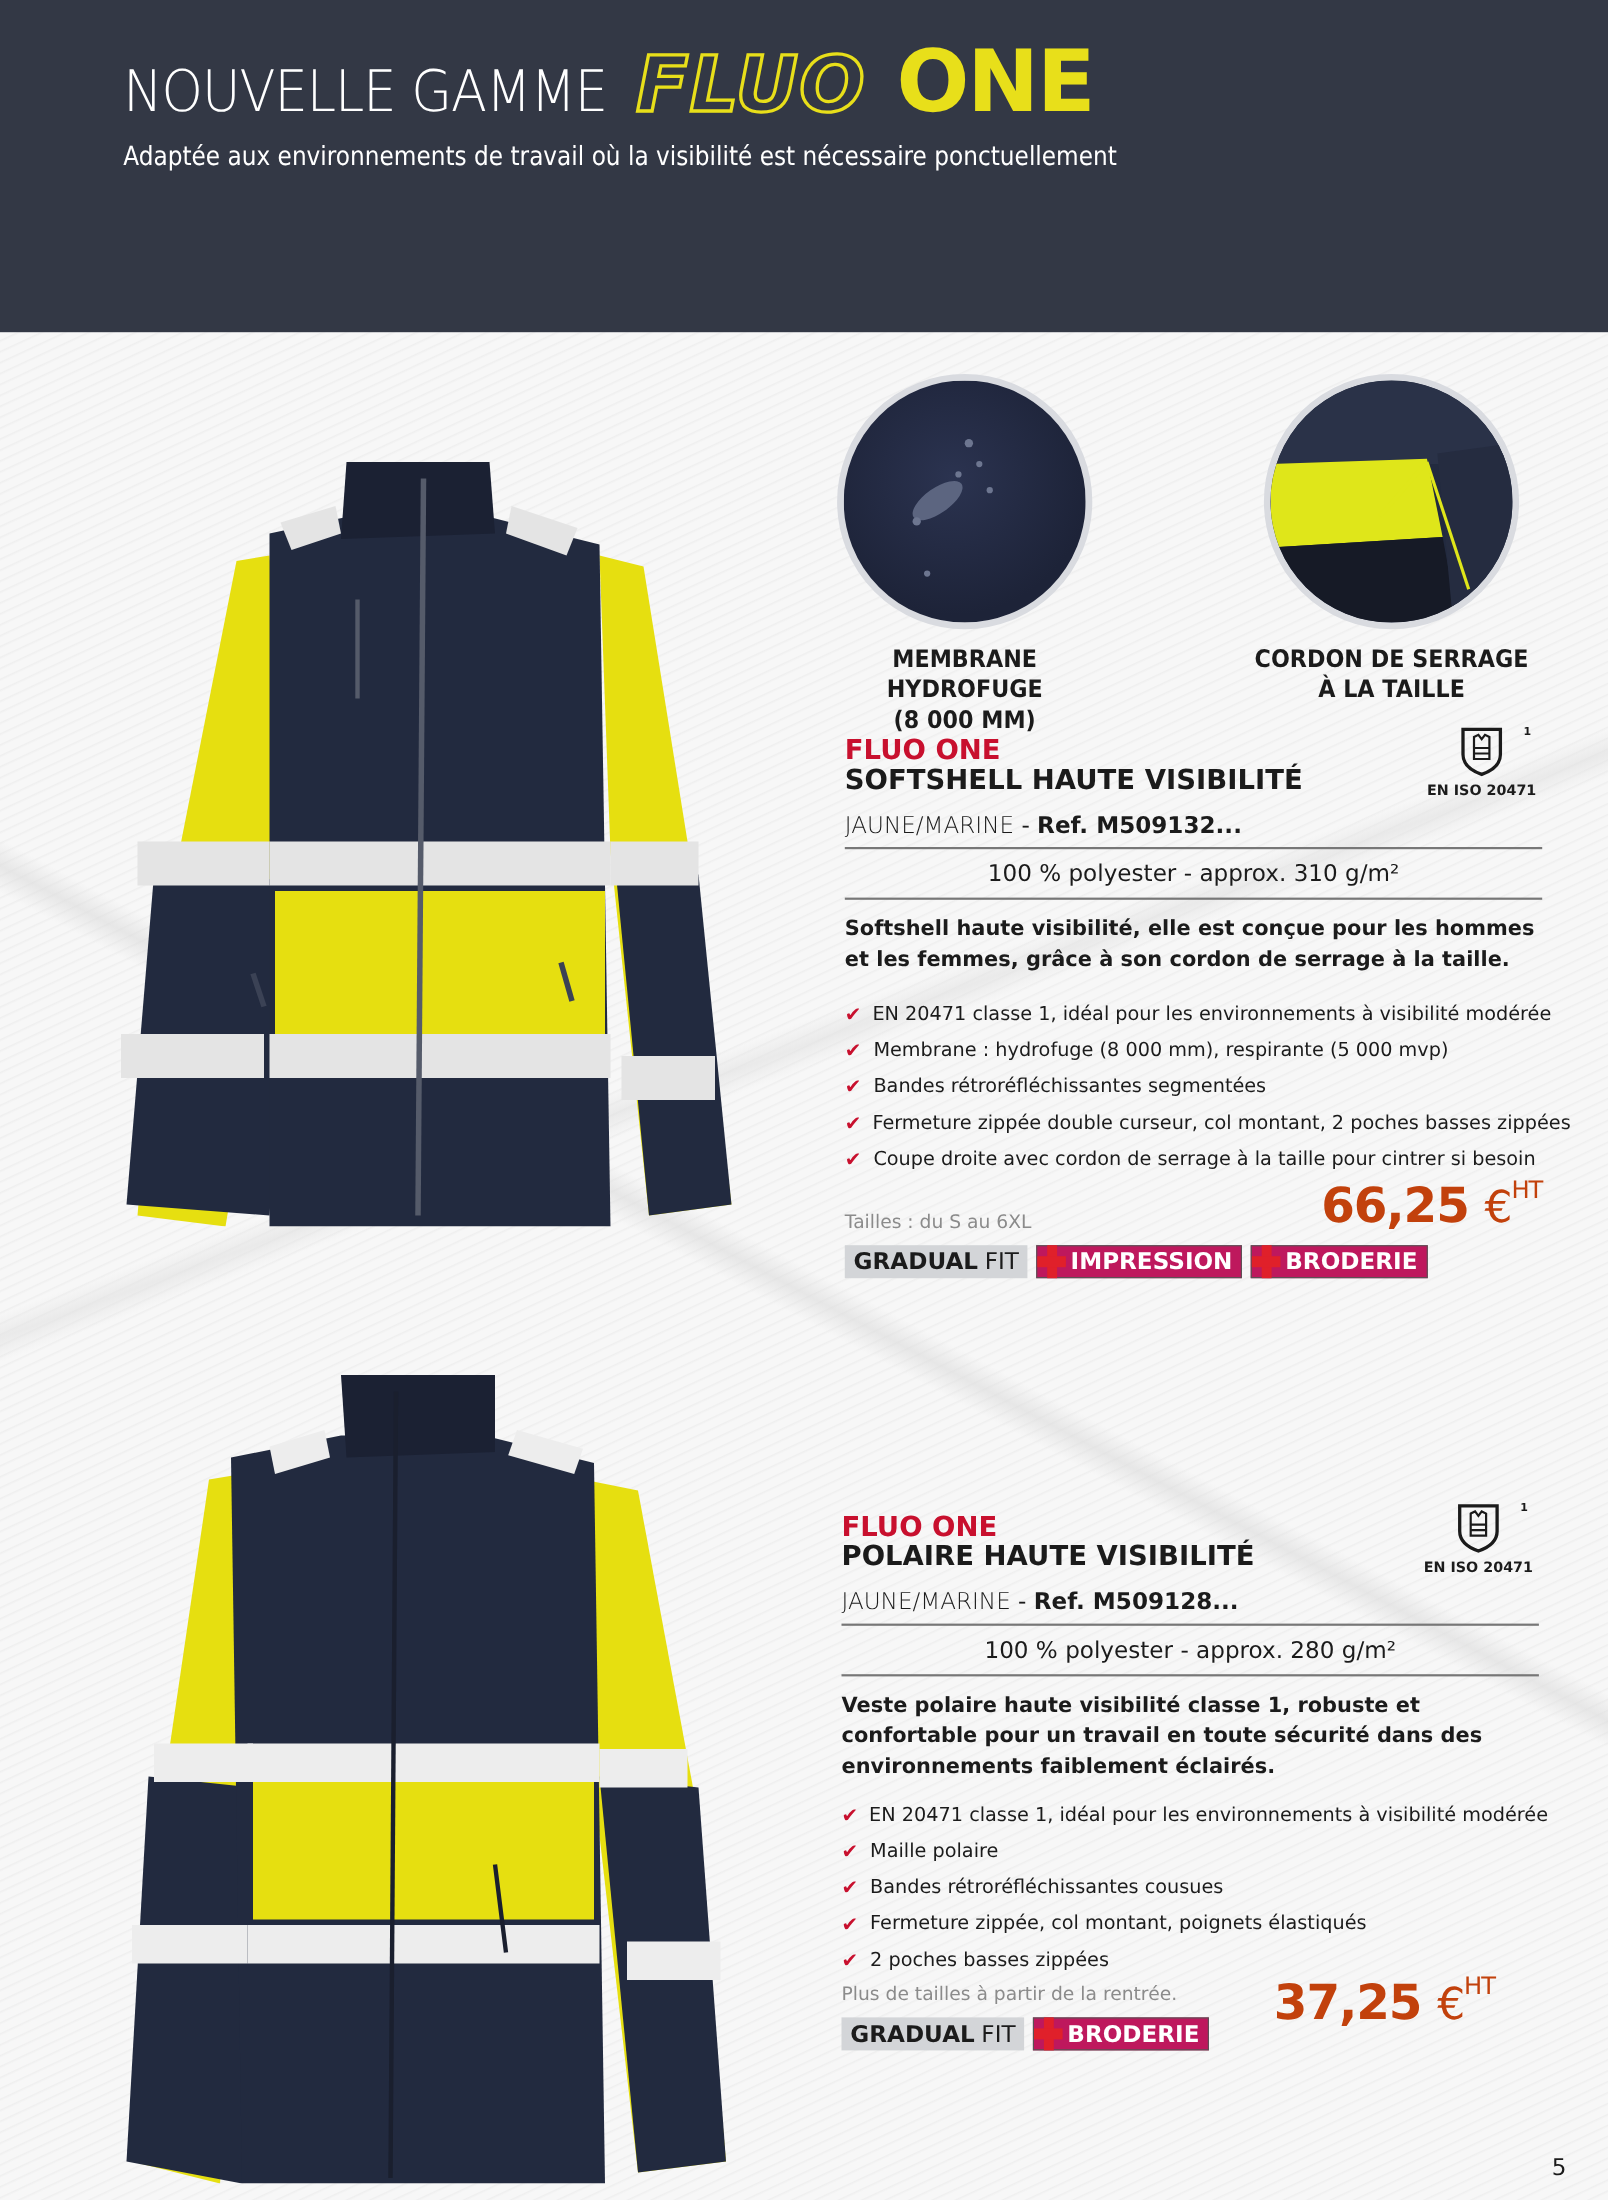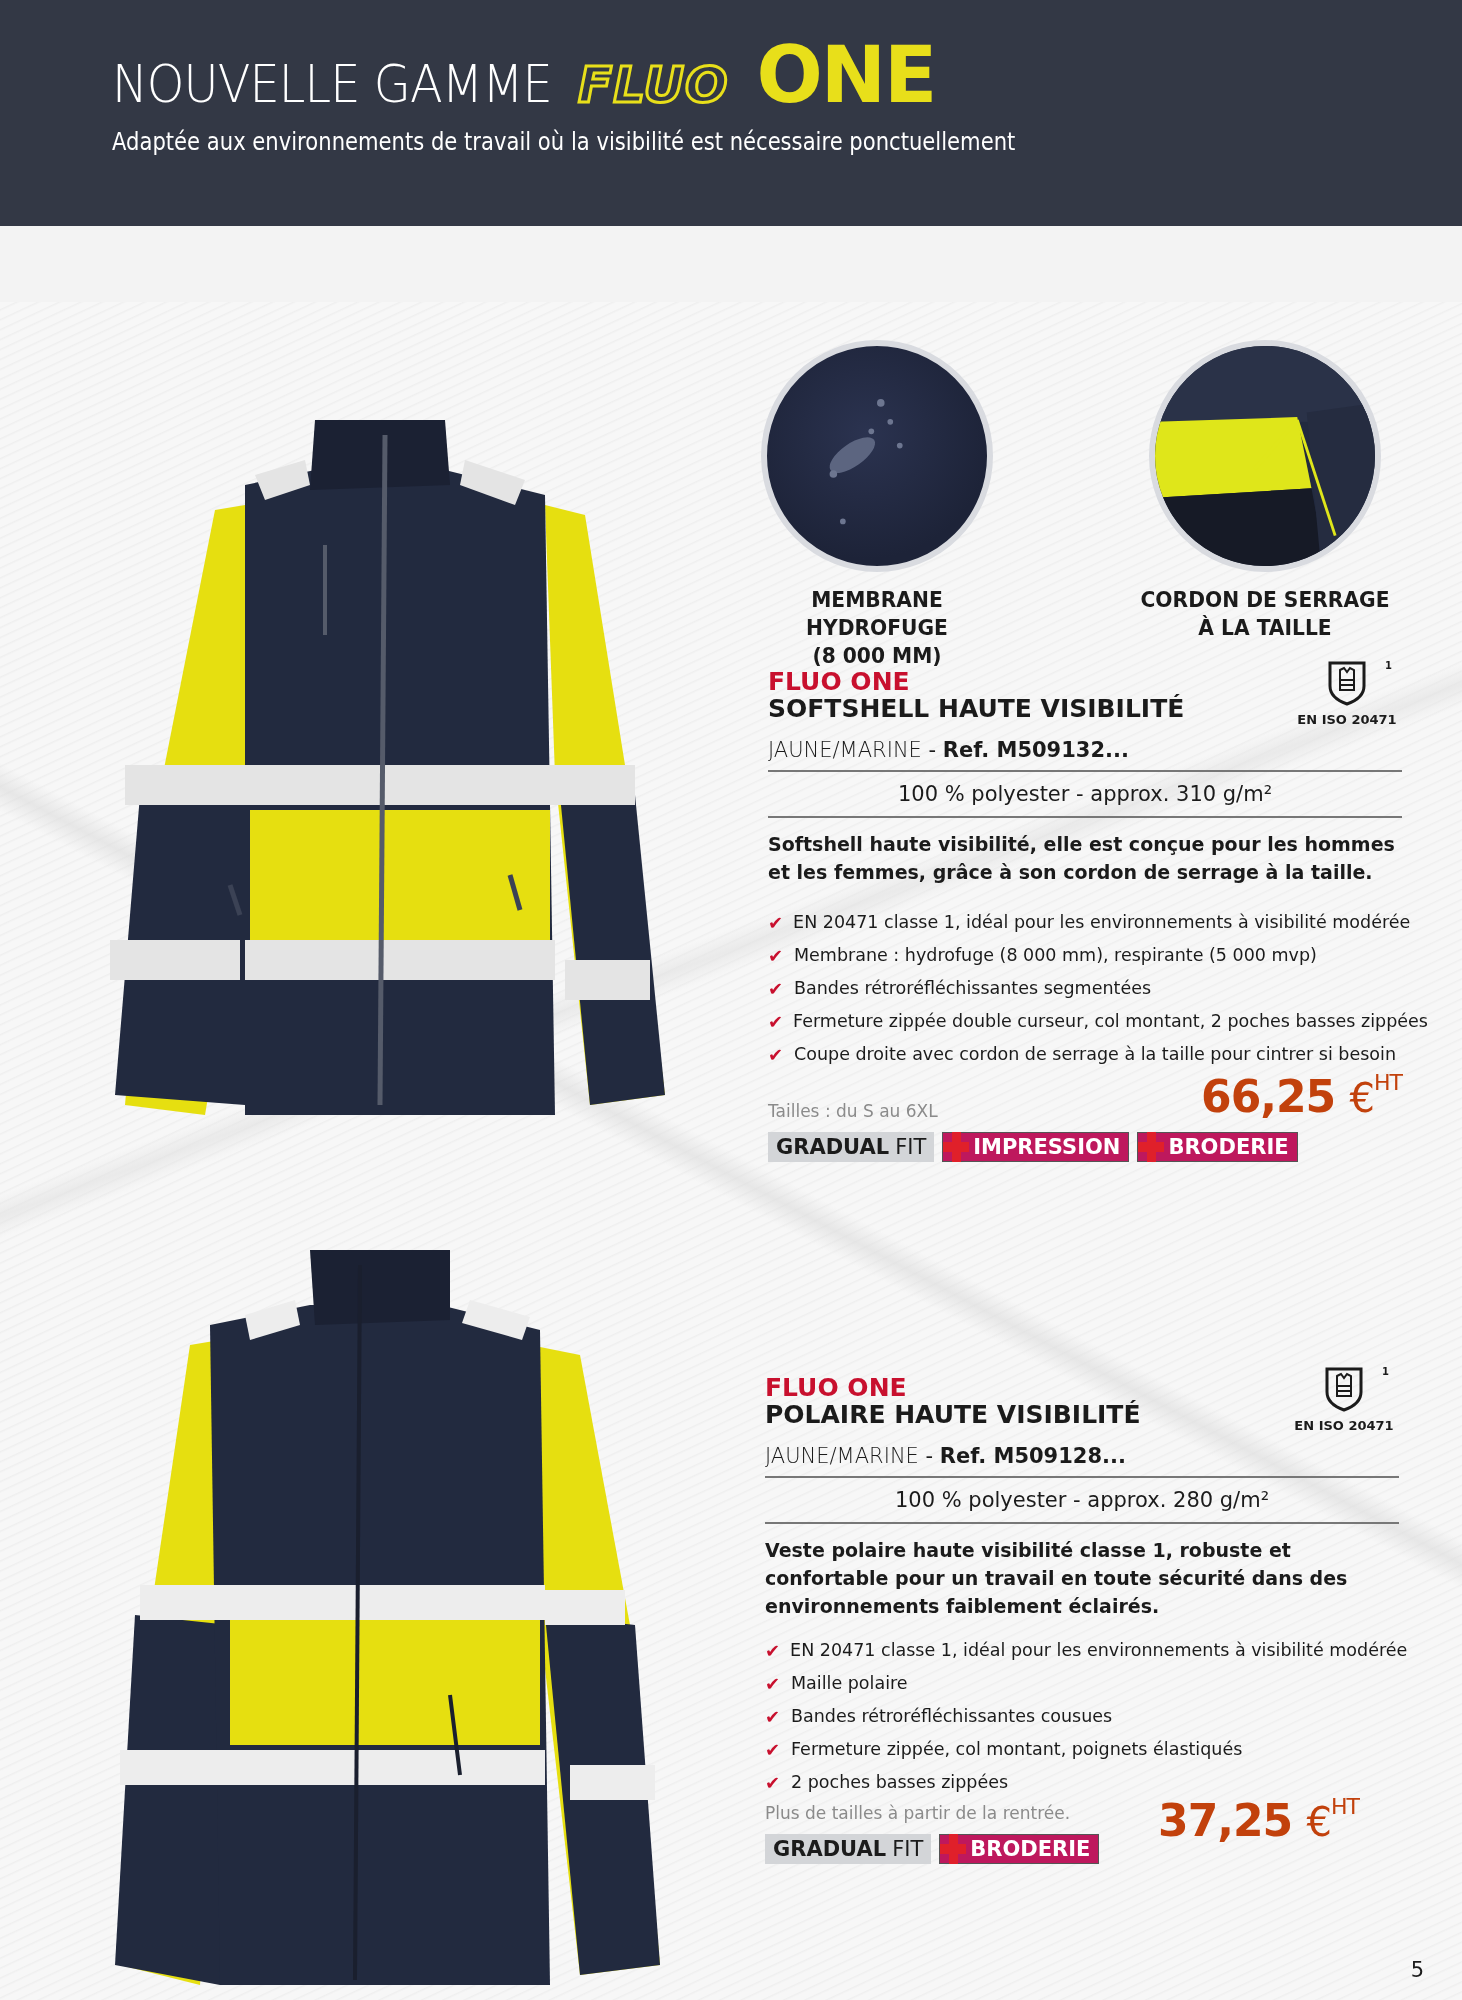--- a/index.html
+++ b/index.html
@@ -12,37 +12,37 @@
     }
     .page-bg {
       position: absolute; left: 0; top: 302px; width: 1462px; height: 1698px;
       background:
         linear-gradient(28deg, rgba(255,255,255,0) 48%, rgba(220,220,220,0.6) 49%, rgba(255,255,255,0) 50%),
         linear-gradient(160deg, rgba(255,255,255,0) 40%, rgba(225,225,225,0.6) 41%, rgba(255,255,255,0) 42%),
         repeating-linear-gradient(155deg, #f7f7f7 0px, #f7f7f7 6px, #efefef 7px, #f7f7f7 9px);
     }
     
     .header {
-      position: absolute; left: 0; top: 0; width: 1462px; height: 226px;
+      position: absolute; left: 0; top: 0; width: 1462px; height: 302px;
       background: #333845;
       text-decoration: underline;
     }
     .header-title {
       position: absolute; left: 112px; top: 30px;
       display: flex; align-items: baseline; gap: 28px;
     }
     .title-light {
       font-family: "DejaVu Sans", sans-serif;
       font-weight: 200; font-size: 52px; color: #ffffff; letter-spacing: -1px;
       transform: scaleX(0.92); transform-origin: left; display: inline-block;
       margin-right: -40px;
     }
     .title-outline {
       font-family: "DejaVu Sans", sans-serif;
-      font-weight: bold; font-style: italic; font-size: 50px; color: #333845;
+      font-weight: bold; font-style: italic; font-size: 70px; color: #333845;
       -webkit-text-stroke: 3px #e8df1a; letter-spacing: 1px;
     }
     .title-solid {
       font-family: "DejaVu Sans", sans-serif;
       font-weight: bold; font-size: 78px; color: #e8df1a; letter-spacing: -2px;
     }
     .header-subtitle {
       position: absolute; left: 112px; top: 128px;
       font-size: 24px; color: #ffffff; font-weight: normal;
       transform: scaleX(0.88); transform-origin: left;

